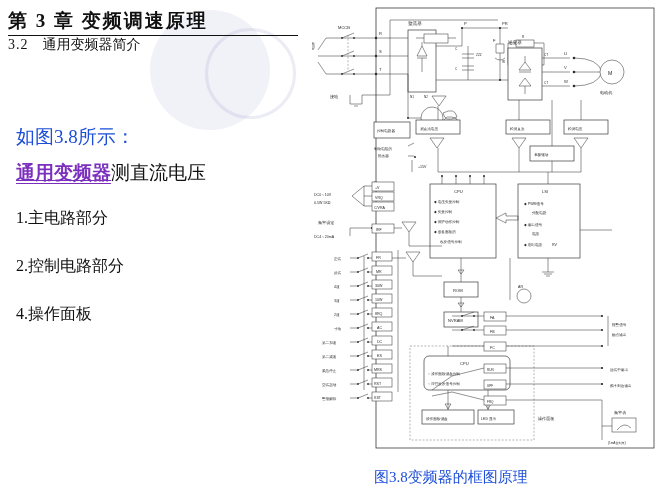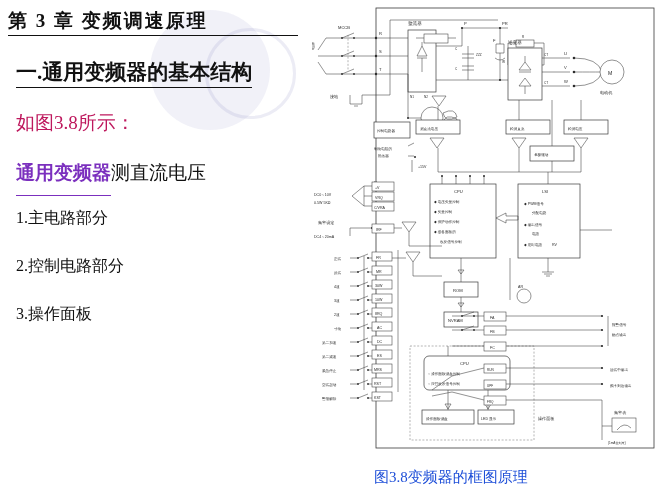--- a/index.html
+++ b/index.html
@@ -32,32 +32,33 @@
   .section-line .txt{margin-left:14px;}
 
   .heading-1{
     position:absolute;left:16px;top:58px;
     font-size:21px;font-weight:700;color:#111;
     border-bottom:1.6px solid #111;
     padding-bottom:1px;
     white-space:nowrap;
   }
   .line-asshown{
-    position:absolute;left:16px;top:110px;
-    font-size:19px;color:#be185d;white-space:nowrap;
+    position:absolute;left:16px;top:124px;
+    font-size:19px;color:#1d4ed8;white-space:nowrap;
   }
   .line-compose{
     position:absolute;left:16px;top:160px;
     font-size:19px;color:#111;white-space:nowrap;
   }
   .line-compose .hl{
     color:#7b2fbe;
     border-bottom:1.5px solid #7b2fbe;
-    padding-bottom:12px;
+    padding-bottom:0px;
     font-weight:600;
+    text-decoration:underline;
   }
   .item{
     position:absolute;left:16px;
     font-size:16px;color:#111;white-space:nowrap;
   }
   .item-1{top:208px;}
   .item-2{top:256px;}
   .item-3{top:304px;}
 
   .watermark{
@@ -97,32 +98,34 @@
 <body>
 
 <div id="page">
 
   <div class="slide-text">
     <div class="watermark"></div>
     <div class="watermark2"></div>
 
     <div class="chapter-title">第 3 章  变频调速原理</div>
 
-
-    <div class="heading-1">一.通用变频器的基本结构</div>
+    <div class="section-line">
+      <span class="num">3.2</span><span class="txt">通用变频器简介</span>
+    </div>
+
 
     <div class="line-asshown">如图3.8所示：</div>
 
     <div class="line-compose">
       <span class="hl">通用变频器</span><span>测直流电压</span>
     </div>
 
     <div class="item item-1">1.主电路部分</div>
     <div class="item item-2">2.控制电路部分</div>
-    <div class="item item-3">3.操作面板</div>
+    <div class="item item-3">4.操作面板</div>
   </div>
 
   <div class="diagram-wrap">
 
     <svg class="fig" width="355" height="462" viewBox="0 0 355 462">
 
       <rect class="ln2" x="64" y="8" width="278" height="440" fill="none"></rect>
 
       <g>
         <line class="ln" x1="14" y1="38" x2="64" y2="38"></line>

